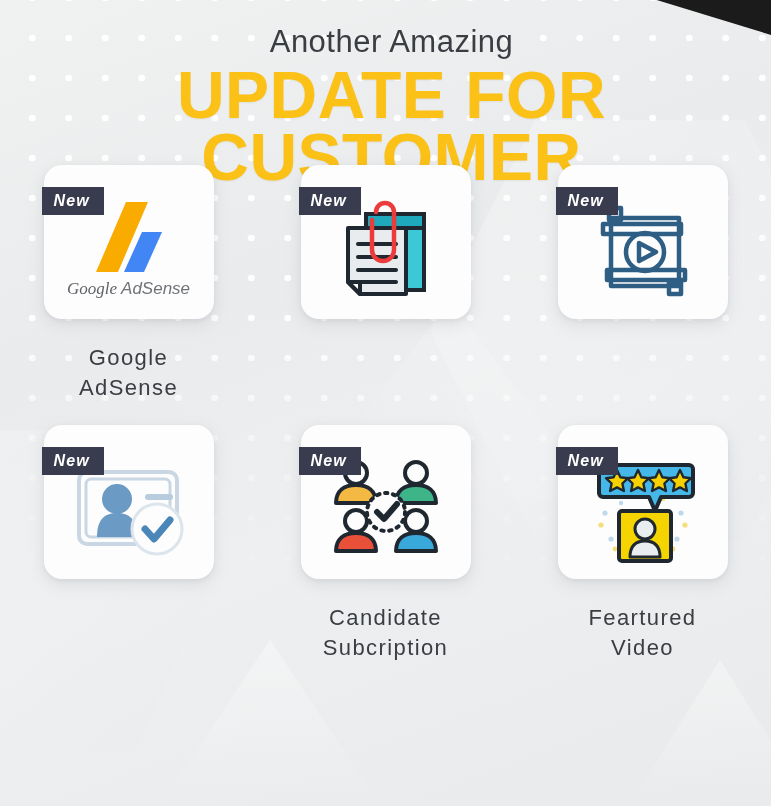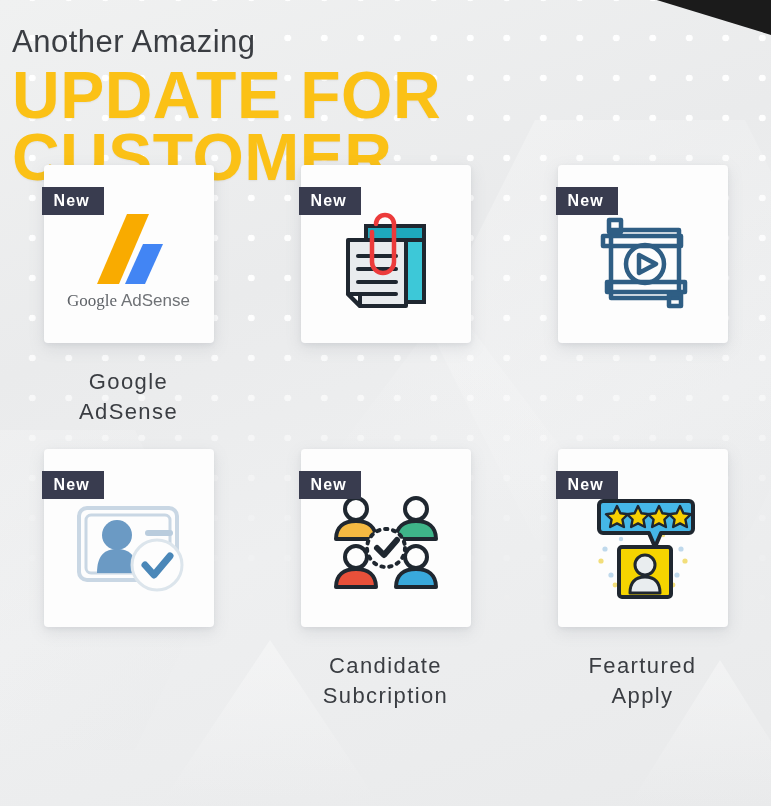--- a/index.html
+++ b/index.html
@@ -88,21 +88,21 @@
     transform: rotate(17deg);
     transform-origin: 100% 100%;
     pointer-events: none;
   }
 
   
   .header {
     position: absolute;
     left: 0; top: 0;
     width: 771px;
-    text-align: left;
+    text-align: center;
     padding-top: 20px;
     padding-left: 12px;
   }
   .subtitle {
     font-size: 31px;
     color: #3a3d42;
     letter-spacing: 0.5px;
     line-height: 44px;
     font-weight: 400;
   }
@@ -127,28 +127,29 @@
   }
   .cell {
     display: flex;
     flex-direction: column;
     align-items: center;
   }
 
   .card {
     position: relative;
     width: 170px;
-    height: 178px;
+    height: 154px;
     background: #fdfdfd;
-    border-radius: 4px;
+    border-radius: 18px;
     box-shadow: 0 5px 16px rgba(120,125,135,0.16), 0 2px 4px rgba(120,125,135,0.10);
     display: flex;
     align-items: center;
     justify-content: center;
     overflow: visible;
+    font-style: italic;
   }
 
   .badge {
     position: absolute;
     left: -2px;
     top: 22px;
     background: #393c4f;
     color: #ffffff;
     font-size: 16px;
     font-weight: bold;
@@ -358,17 +359,17 @@
               <polygon points="95,15 98.4,22.2 106,23.2 100.4,28.5 101.9,36 95,32.4 88.1,36 89.6,28.5 84,23.2 91.6,22.2"></polygon>
             </g>
 
             <rect x="34" y="56" width="52" height="50" rx="3" fill="#F5D400" stroke="#1F2730" stroke-width="4"></rect>
             <circle cx="60" cy="74" r="10" fill="#E9EDEF" stroke="#1F2730" stroke-width="3"></circle>
             <path d="M45 102 C45 90 51 86 60 86 C69 86 75 90 75 102 Z" fill="#E9EDEF" stroke="#1F2730" stroke-width="3" stroke-linejoin="round"></path>
           </svg>
         </div>
       </div>
       <div class="caption">Feartured
-Apply</div>
+Video</div>
     </div>
 
   </div>
 </div>
 
 </body></html>

